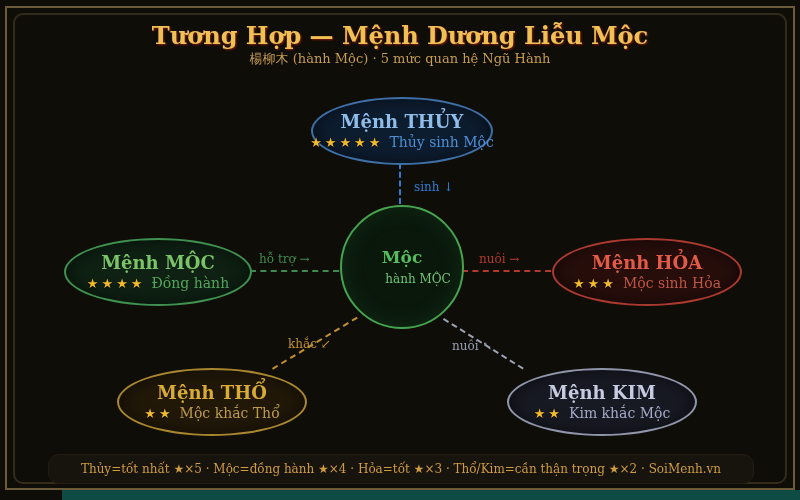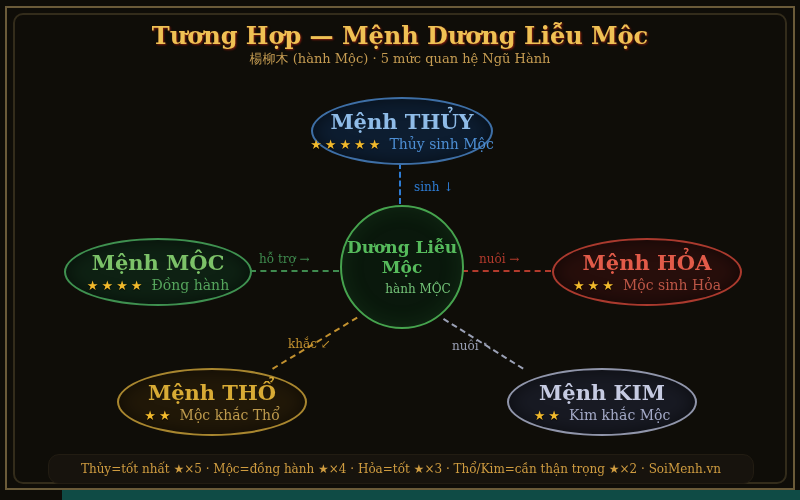--- a/index.html
+++ b/index.html
@@ -16,21 +16,21 @@
   .title { position:absolute; top:21px; left:0; width:800px; text-align:center;
     font-size:24px; font-weight:bold; color:#efc154;
     text-shadow:1px 1px 2px rgba(150,32,16,0.85); }
   .subtitle { position:absolute; top:50px; left:0; width:800px; text-align:center;
     font-size:13px; color:#c59c52; }
 
   .node { position:absolute; border-radius:50%;
     border:2px solid var(--border,#888); background:var(--fill,#111);
     display:flex; flex-direction:column; align-items:center; justify-content:center;
     gap:3px; box-shadow:inset 0 0 18px rgba(0,0,0,0.55); }
-  .node-title { font-size:21px; font-weight:bold; color:var(--title,#ccc); line-height:1.1; }
+  .node-title { font-size:18px; font-weight:bold; color:var(--title,#ccc); line-height:1.1; }
   .node-row { display:flex; align-items:center; gap:6px; }
   .stars { color:#f2ba2c; font-size:13px; letter-spacing:3px;
     text-shadow:0 1px 1px rgba(0,0,0,0.7); white-space:nowrap; }
   .note { font-size:14px; color:var(--note,#aaa); white-space:nowrap; }
 
   #node-thuy { left:311px; top:97px;  width:178px; height:64px; }
   #node-moc  { left:64px;  top:238px; width:184px; height:64px;text-align:center; }
   #node-hoa  { left:552px; top:238px; width:186px; height:64px; }
   #node-tho  { left:117px; top:368px; width:186px; height:64px;text-align:right; }
   #node-kim  { left:507px; top:368px; width:186px; height:64px; }
@@ -122,21 +122,20 @@
 
 <div class="node" id="node-kim" style="--border: #9095aa; --fill: #181a23; --title: #c6cbe2; --note: #a3a9c6;">
   <div class="node-title">Mệnh KIM</div>
   <div class="node-row">
     <span class="stars">★★</span>
     <span class="note">Kim khắc Mộc</span>
   </div>
 </div>
 
 <div id="center-node" style="--border: #46a34e; --fill: #0a180c; --title: #56bb5c; --note: #74c478;">
-  <div class="c-line">Dương Liễu</div>
   <div class="c-line">Mộc</div>
   <div class="c-sub">hành MỘC</div>
 </div>
 
 <div class="legend-bar">
   <span class="legend-text">Thủy=tốt nhất ★×5 · Mộc=đồng hành ★×4 · Hỏa=tốt ★×3 · Thổ/Kim=cần thận trọng ★×2 · SoiMenh.vn</span>
 </div>
 
 <div class="teal-strip"></div>
 

